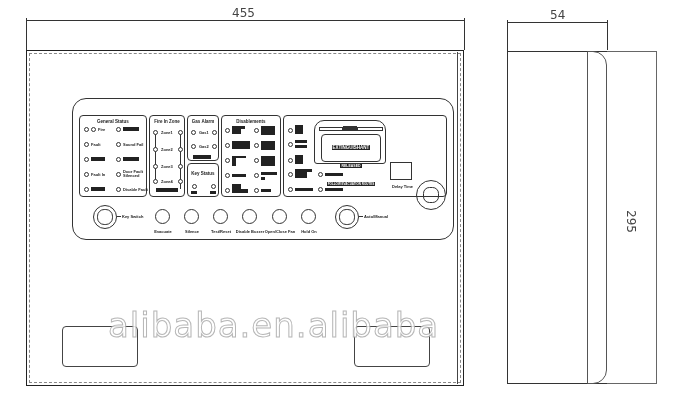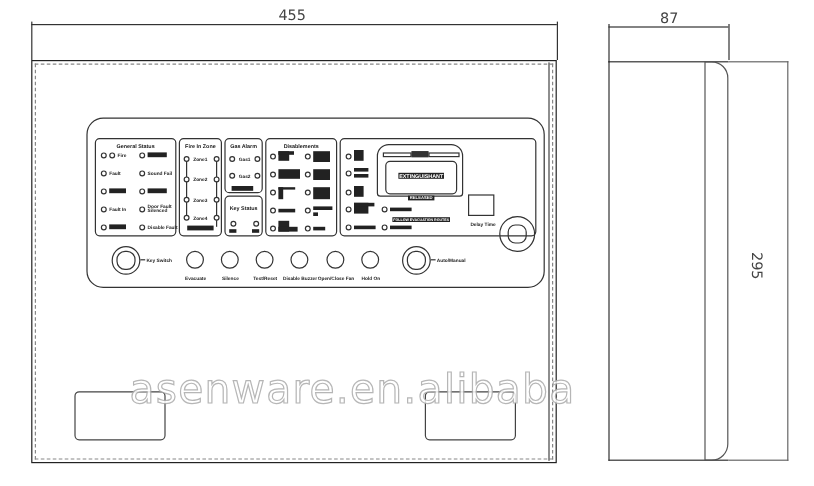--- a/index.html
+++ b/index.html
@@ -200,21 +200,21 @@
   <div class="knob-inner" style="left:6px;top:6px;width:16px;height:16px;border-radius:40%;"></div>
 </div>
 <div class="line" style="left:457px;top:52px;width:1px;height:332px;background:#444;"></div>
 
 <div class="cutout" style="left:62px;top:326px;width:76px;height:41px;"></div>
 <div class="cutout" style="left:354px;top:326px;width:76px;height:41px;"></div>
 
 <div class="line" style="left:507px;top:22px;width:100px;height:1px;"></div>
 <div class="line" style="left:507px;top:20px;width:1px;height:32px;"></div>
 <div class="line" style="left:607px;top:20px;width:1px;height:30px;"></div>
-<div class="dim-text" style="left:550px;top:8px;">87</div>
+<div class="dim-text" style="left:550px;top:8px;">54</div>
 
 <div class="abs" style="left:507px;top:51px;width:100px;height:333px;border:1px solid #333;border-right:none;box-sizing:border-box;"></div>
 <div class="abs" style="left:587px;top:51px;width:20px;height:333px;border:1px solid #555;border-left:1px solid #555;border-radius:0 14px 14px 0;box-sizing:border-box;"></div>
 <div class="abs" style="left:607px;top:51px;width:50px;height:333px;border:1px solid #666;border-left:none;box-sizing:border-box;"></div>
 
 <div class="dim-text" style="left:638px;top:210px;transform:rotate(90deg);transform-origin:left top;">295</div>
 
-<div class="watermark">asenware.en.alibaba</div>
+<div class="watermark">alibaba.en.alibaba</div>
 
 </body></html>

